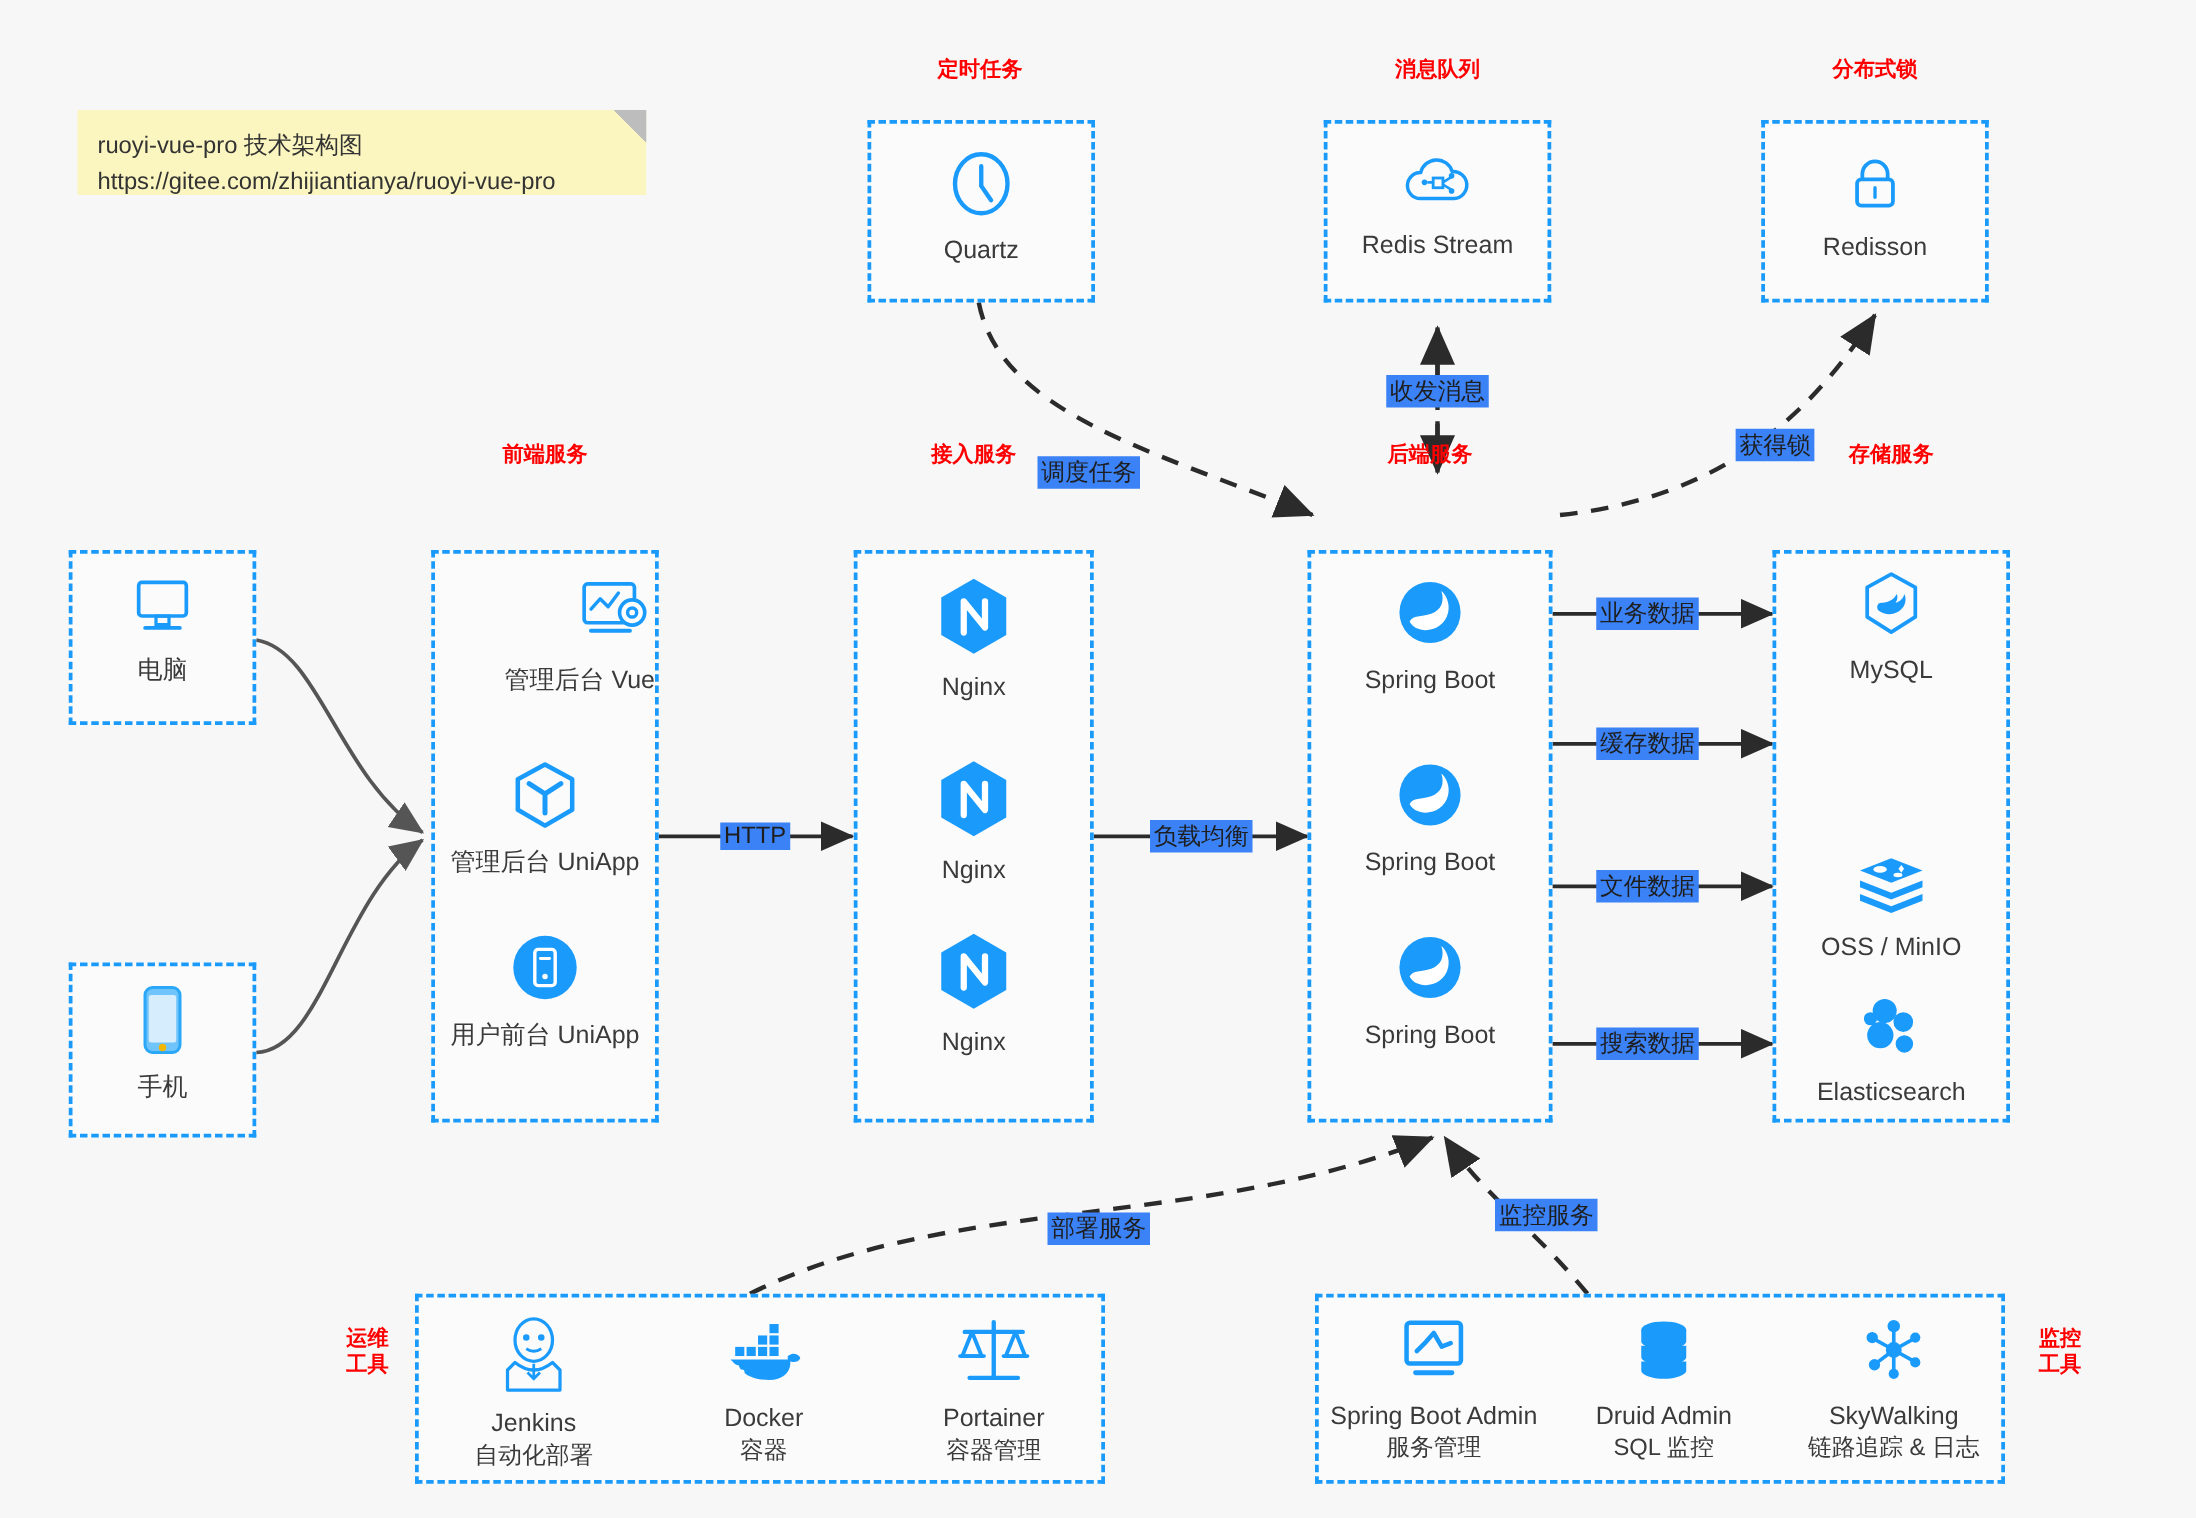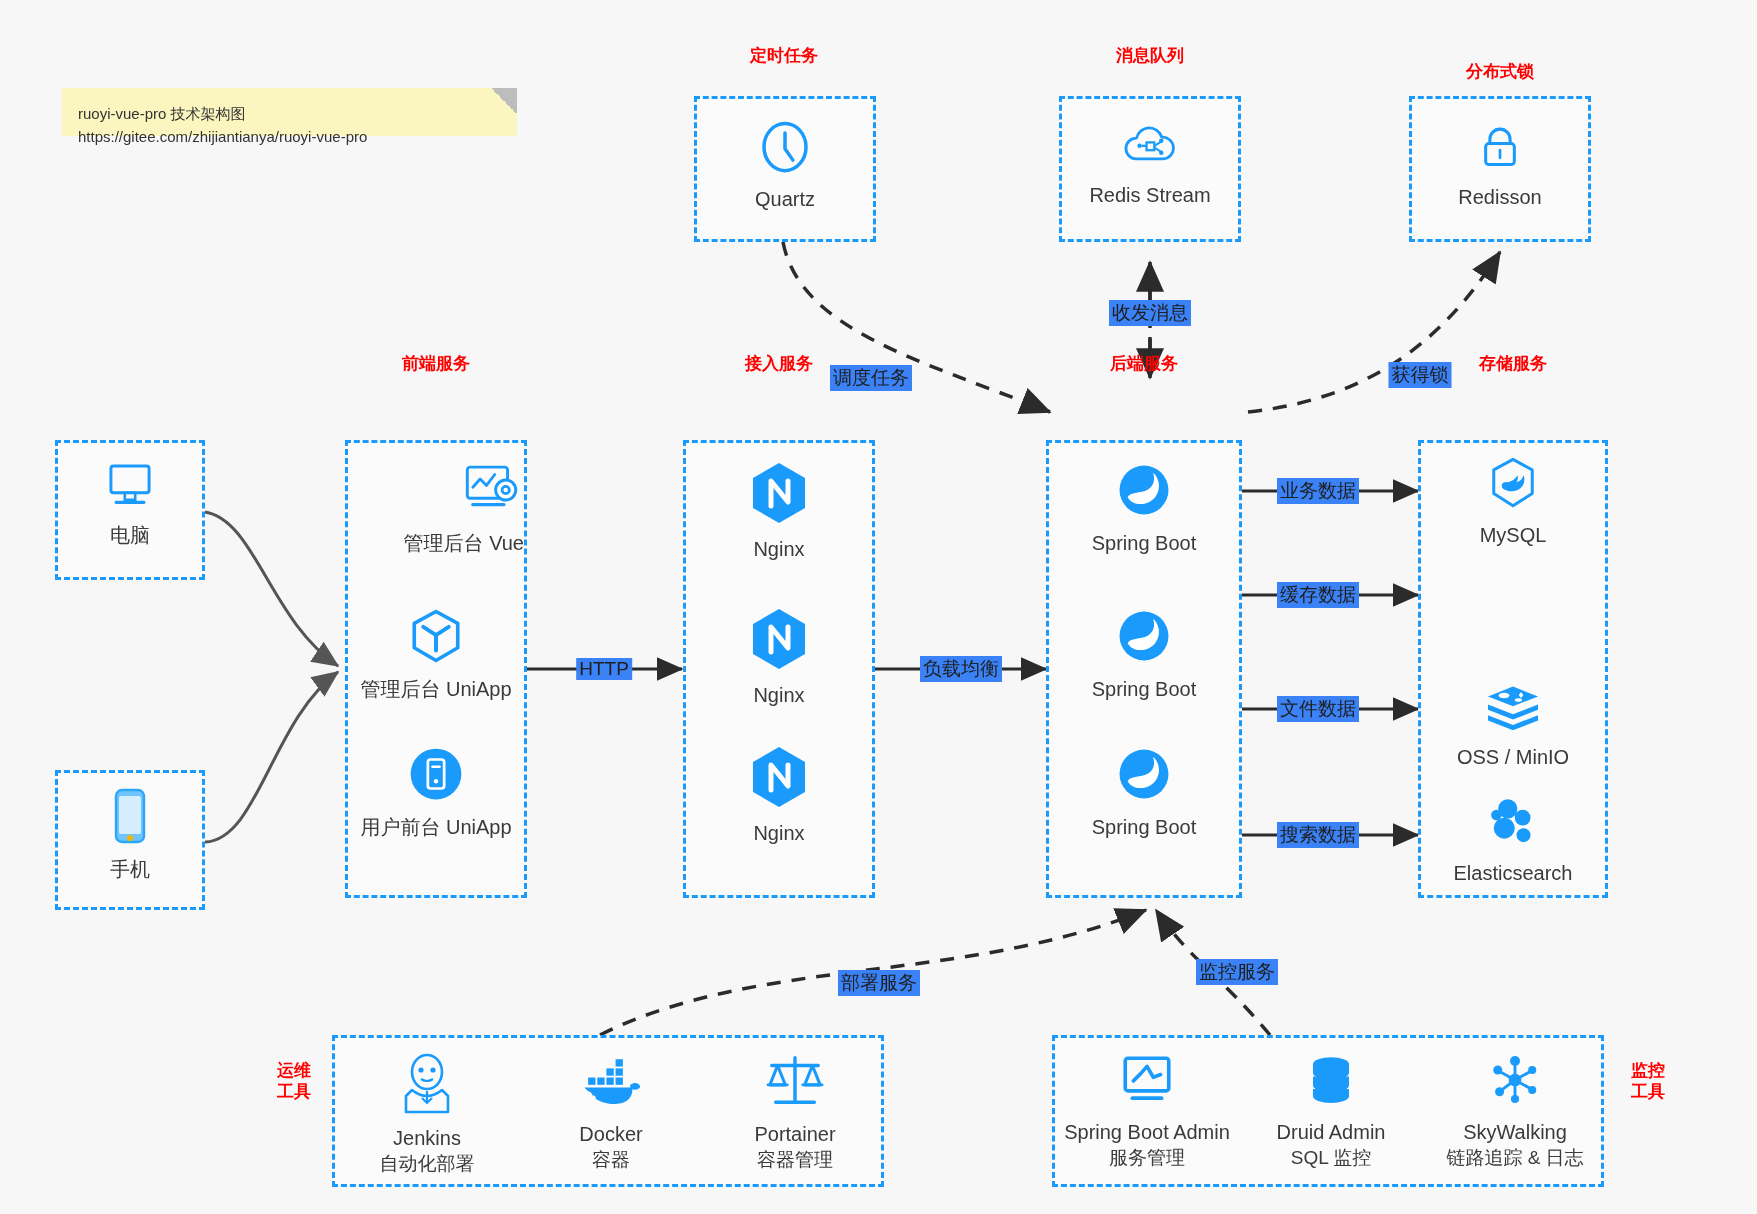--- a/index.html
+++ b/index.html
@@ -8,26 +8,26 @@
     background:#f7f7f7;
     font-family:"Liberation Sans","DejaVu Sans",sans-serif;
     overflow:hidden;
     position:relative;
   }
   #canvas{position:absolute;inset:0;}
   #wires{position:absolute;left:0;top:0;width:1757px;height:1214px;pointer-events:none;}
 
   
   .note{
-    position:absolute;left:62px;top:88px;width:455px;height:48px;
+    position:absolute;left:62px;top:88px;width:455px;height:68px;
     background:#fbf6bf;
     box-shadow:none;
     padding:14px 16px 0 16px;
     box-sizing:border-box;
-    font-size:15px;color:#333;line-height:1.55;
+    font-size:19px;color:#333;line-height:1.55;
   }
   .note .fold{
     position:absolute;right:0;top:0;width:26px;height:26px;
     background:linear-gradient(225deg,#bdbdbd 0 50%,transparent 50% 100%);
   }
   .note div{white-space:nowrap;}
 
   
   .group{
     position:absolute;
@@ -135,21 +135,21 @@
           <circle cx="20" cy="31" r="2.6" fill="#1a9bfc"></circle>
           <circle cx="45" cy="25" r="2.6" fill="#1a9bfc"></circle>
           <circle cx="45" cy="39" r="2.6" fill="#1a9bfc"></circle>
           <path d="M22.6 31 L28 31 M37 31 L45 26 M37 33 L45 38" stroke="#1a9bfc" stroke-width="2.4" fill="none"></path>
         </svg>
       </span>
       <div class="lbl">Redis Stream</div>
     </div>
   </div>
 
-  <div class="grp-title" style="left:1409px;top:44px;width:182px;margin-top:16px;">分布式锁</div>
+  <div class="grp-title" style="left:1409px;top:44px;width:182px;">分布式锁</div>
   <div class="group" style="left:1409px;top:96px;width:182px;height:146px;">
     <div class="node" style="top:20px;">
       <span class="icon">
         <svg width="54" height="54" viewBox="0 0 64 64">
           <path d="M20 30 v-6 a12 12 0 0 1 24 0 v6" fill="none" stroke="#1a9bfc" stroke-width="3.6"></path>
           <rect x="15" y="29" width="34" height="25" rx="4" fill="none" stroke="#1a9bfc" stroke-width="3.6"></rect>
           <path d="M32 37 v9" stroke="#1a9bfc" stroke-width="3.2" stroke-linecap="round"></path>
         </svg>
       </span>
       <div class="lbl">Redisson</div>
@@ -416,21 +416,21 @@
       <div class="sub">链路追踪 &amp; 日志</div>
     </div>
   </div>
   <div class="grp-title side" style="left:1612px;top:1060px;width:72px;text-align:center;">
     <div>监控</div>
     <div>工具</div>
   </div>
 
   <div class="elabel cn" style="left:871px;top:378px;">调度任务</div>
   <div class="elabel cn" style="left:1150px;top:313px;">收发消息</div>
-  <div class="elabel cn" style="left:1420px;top:375px;text-align:center;">获得锁</div>
+  <div class="elabel cn" style="left:1420px;top:356px;text-align:center;">获得锁</div>
   <div class="elabel" style="left:604px;top:669px;">HTTP</div>
   <div class="elabel cn" style="left:961px;top:669px;">负载均衡</div>
   <div class="elabel cn" style="left:1318px;top:491px;">业务数据</div>
   <div class="elabel cn" style="left:1318px;top:595px;">缓存数据</div>
   <div class="elabel cn" style="left:1318px;top:709px;">文件数据</div>
   <div class="elabel cn" style="left:1318px;top:835px;">搜索数据</div>
   <div class="elabel cn" style="left:879px;top:983px;">部署服务</div>
   <div class="elabel cn" style="left:1237px;top:972px;">监控服务</div>
 
 </div>

